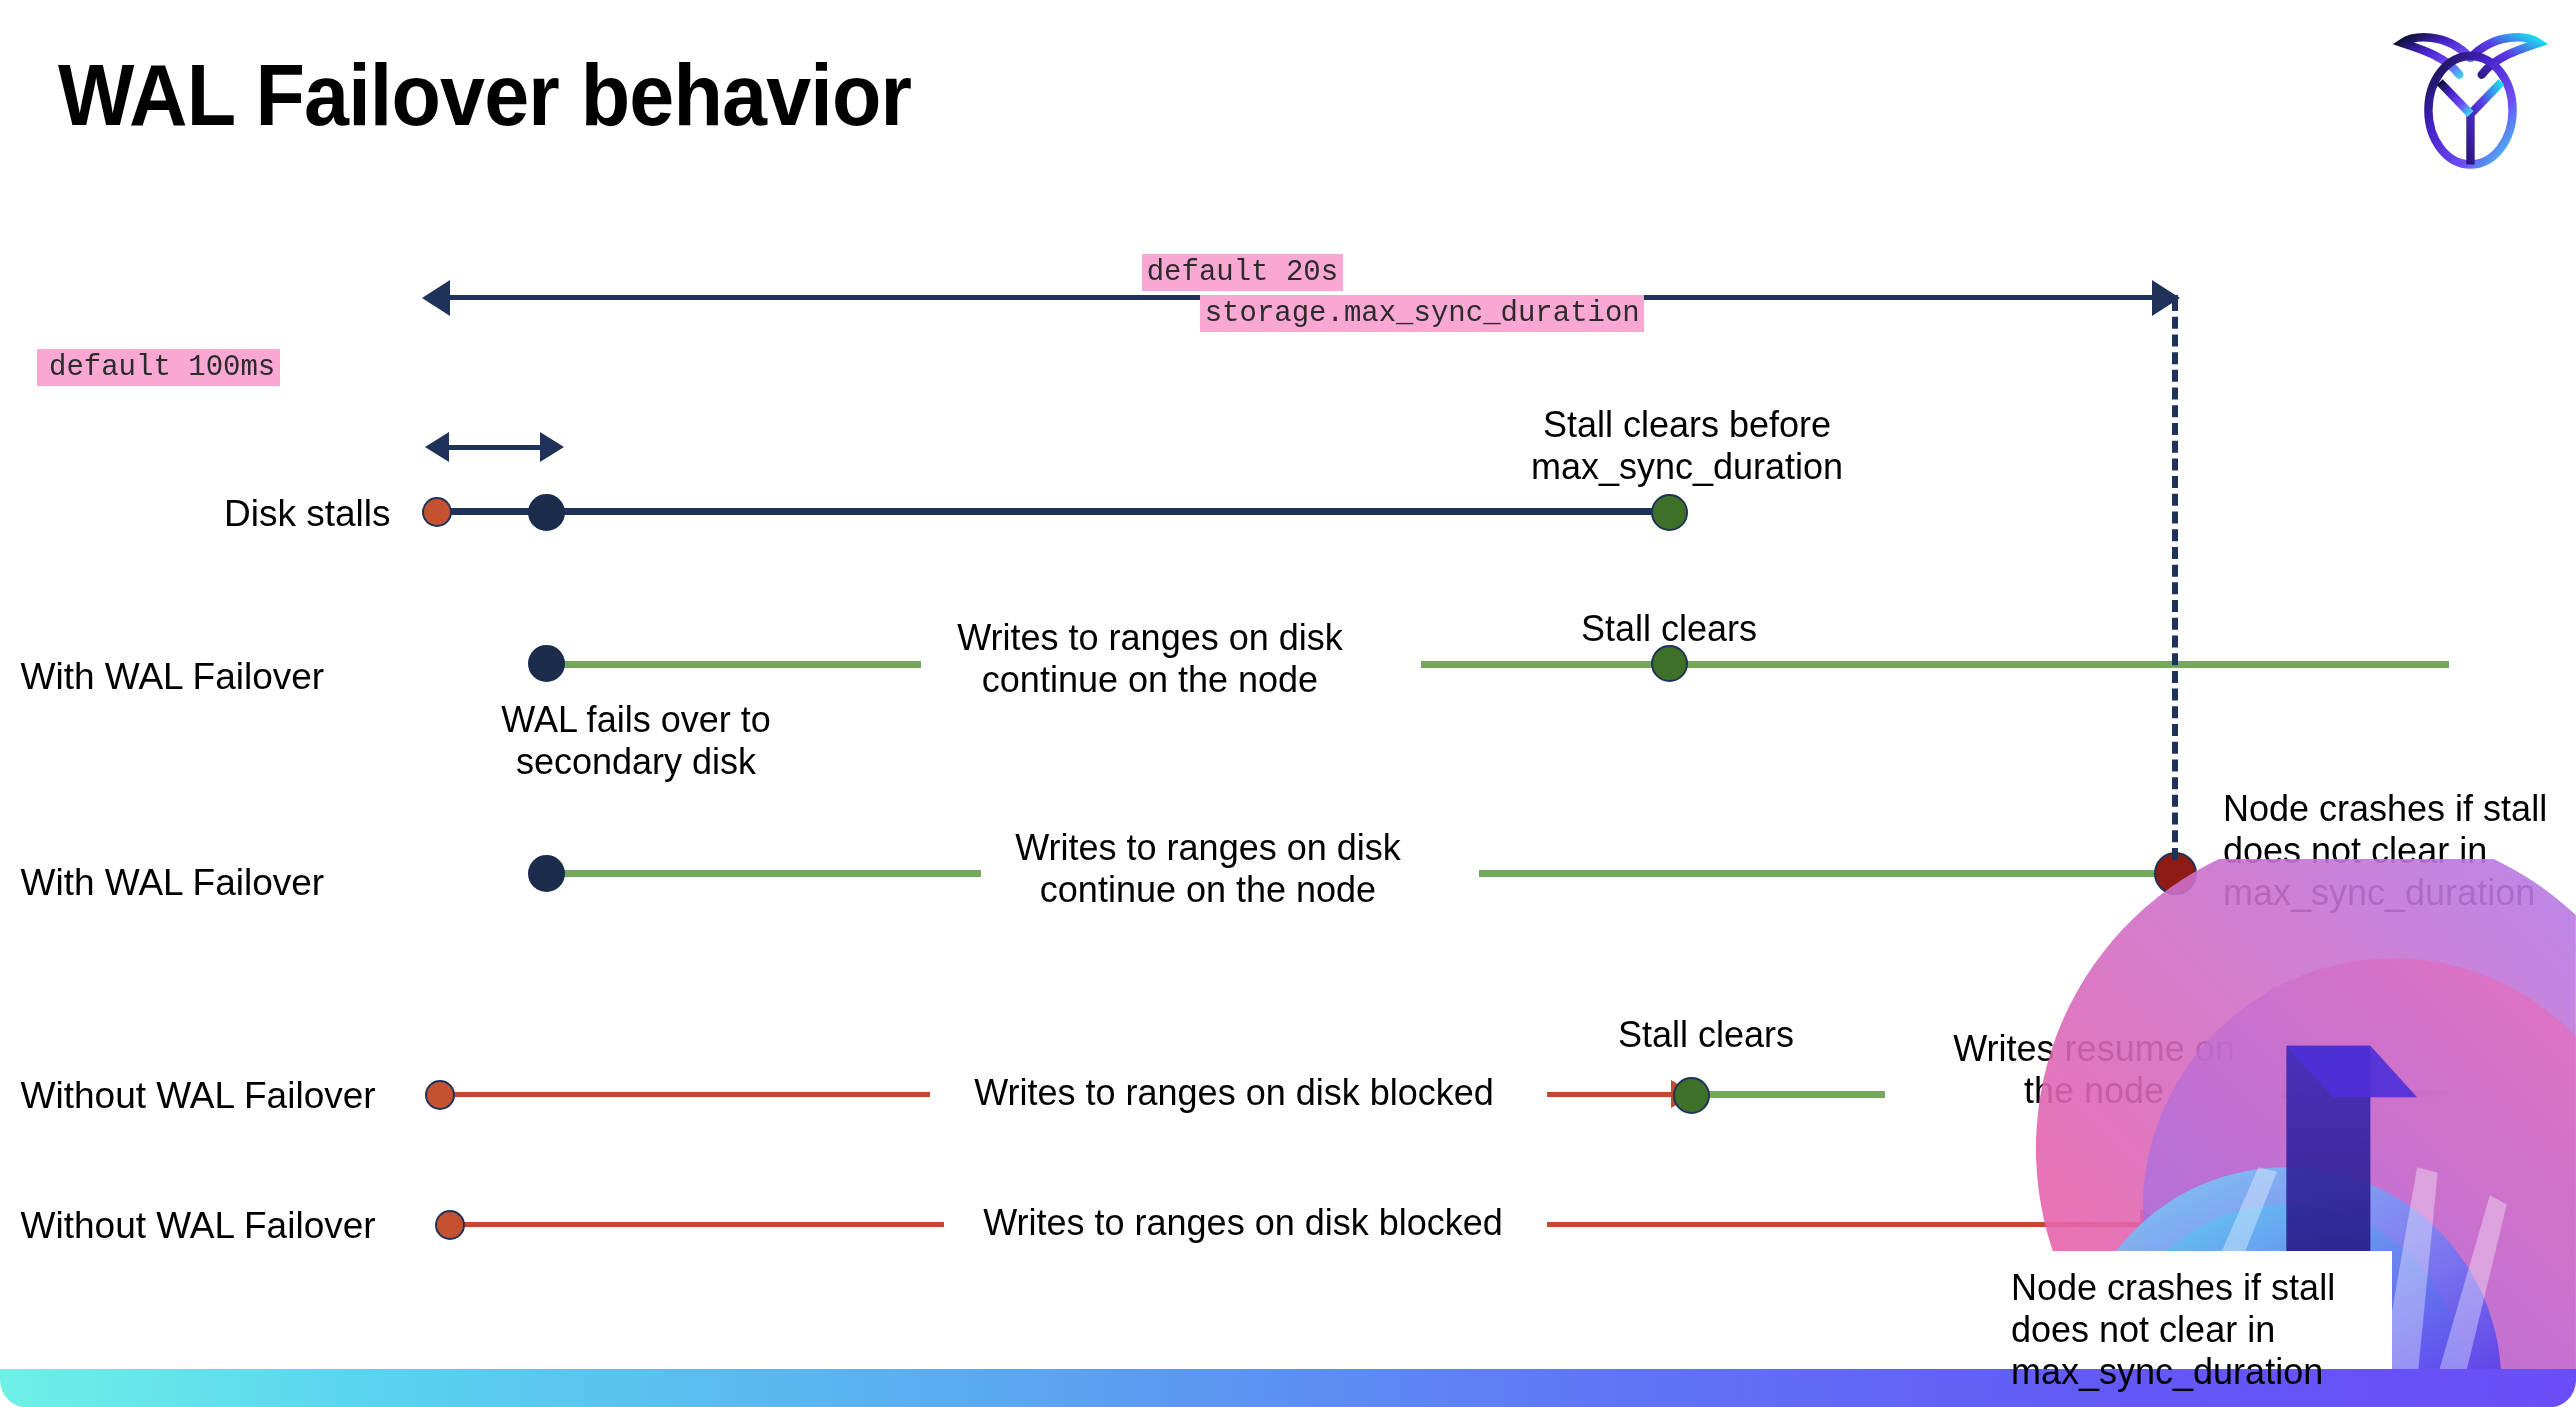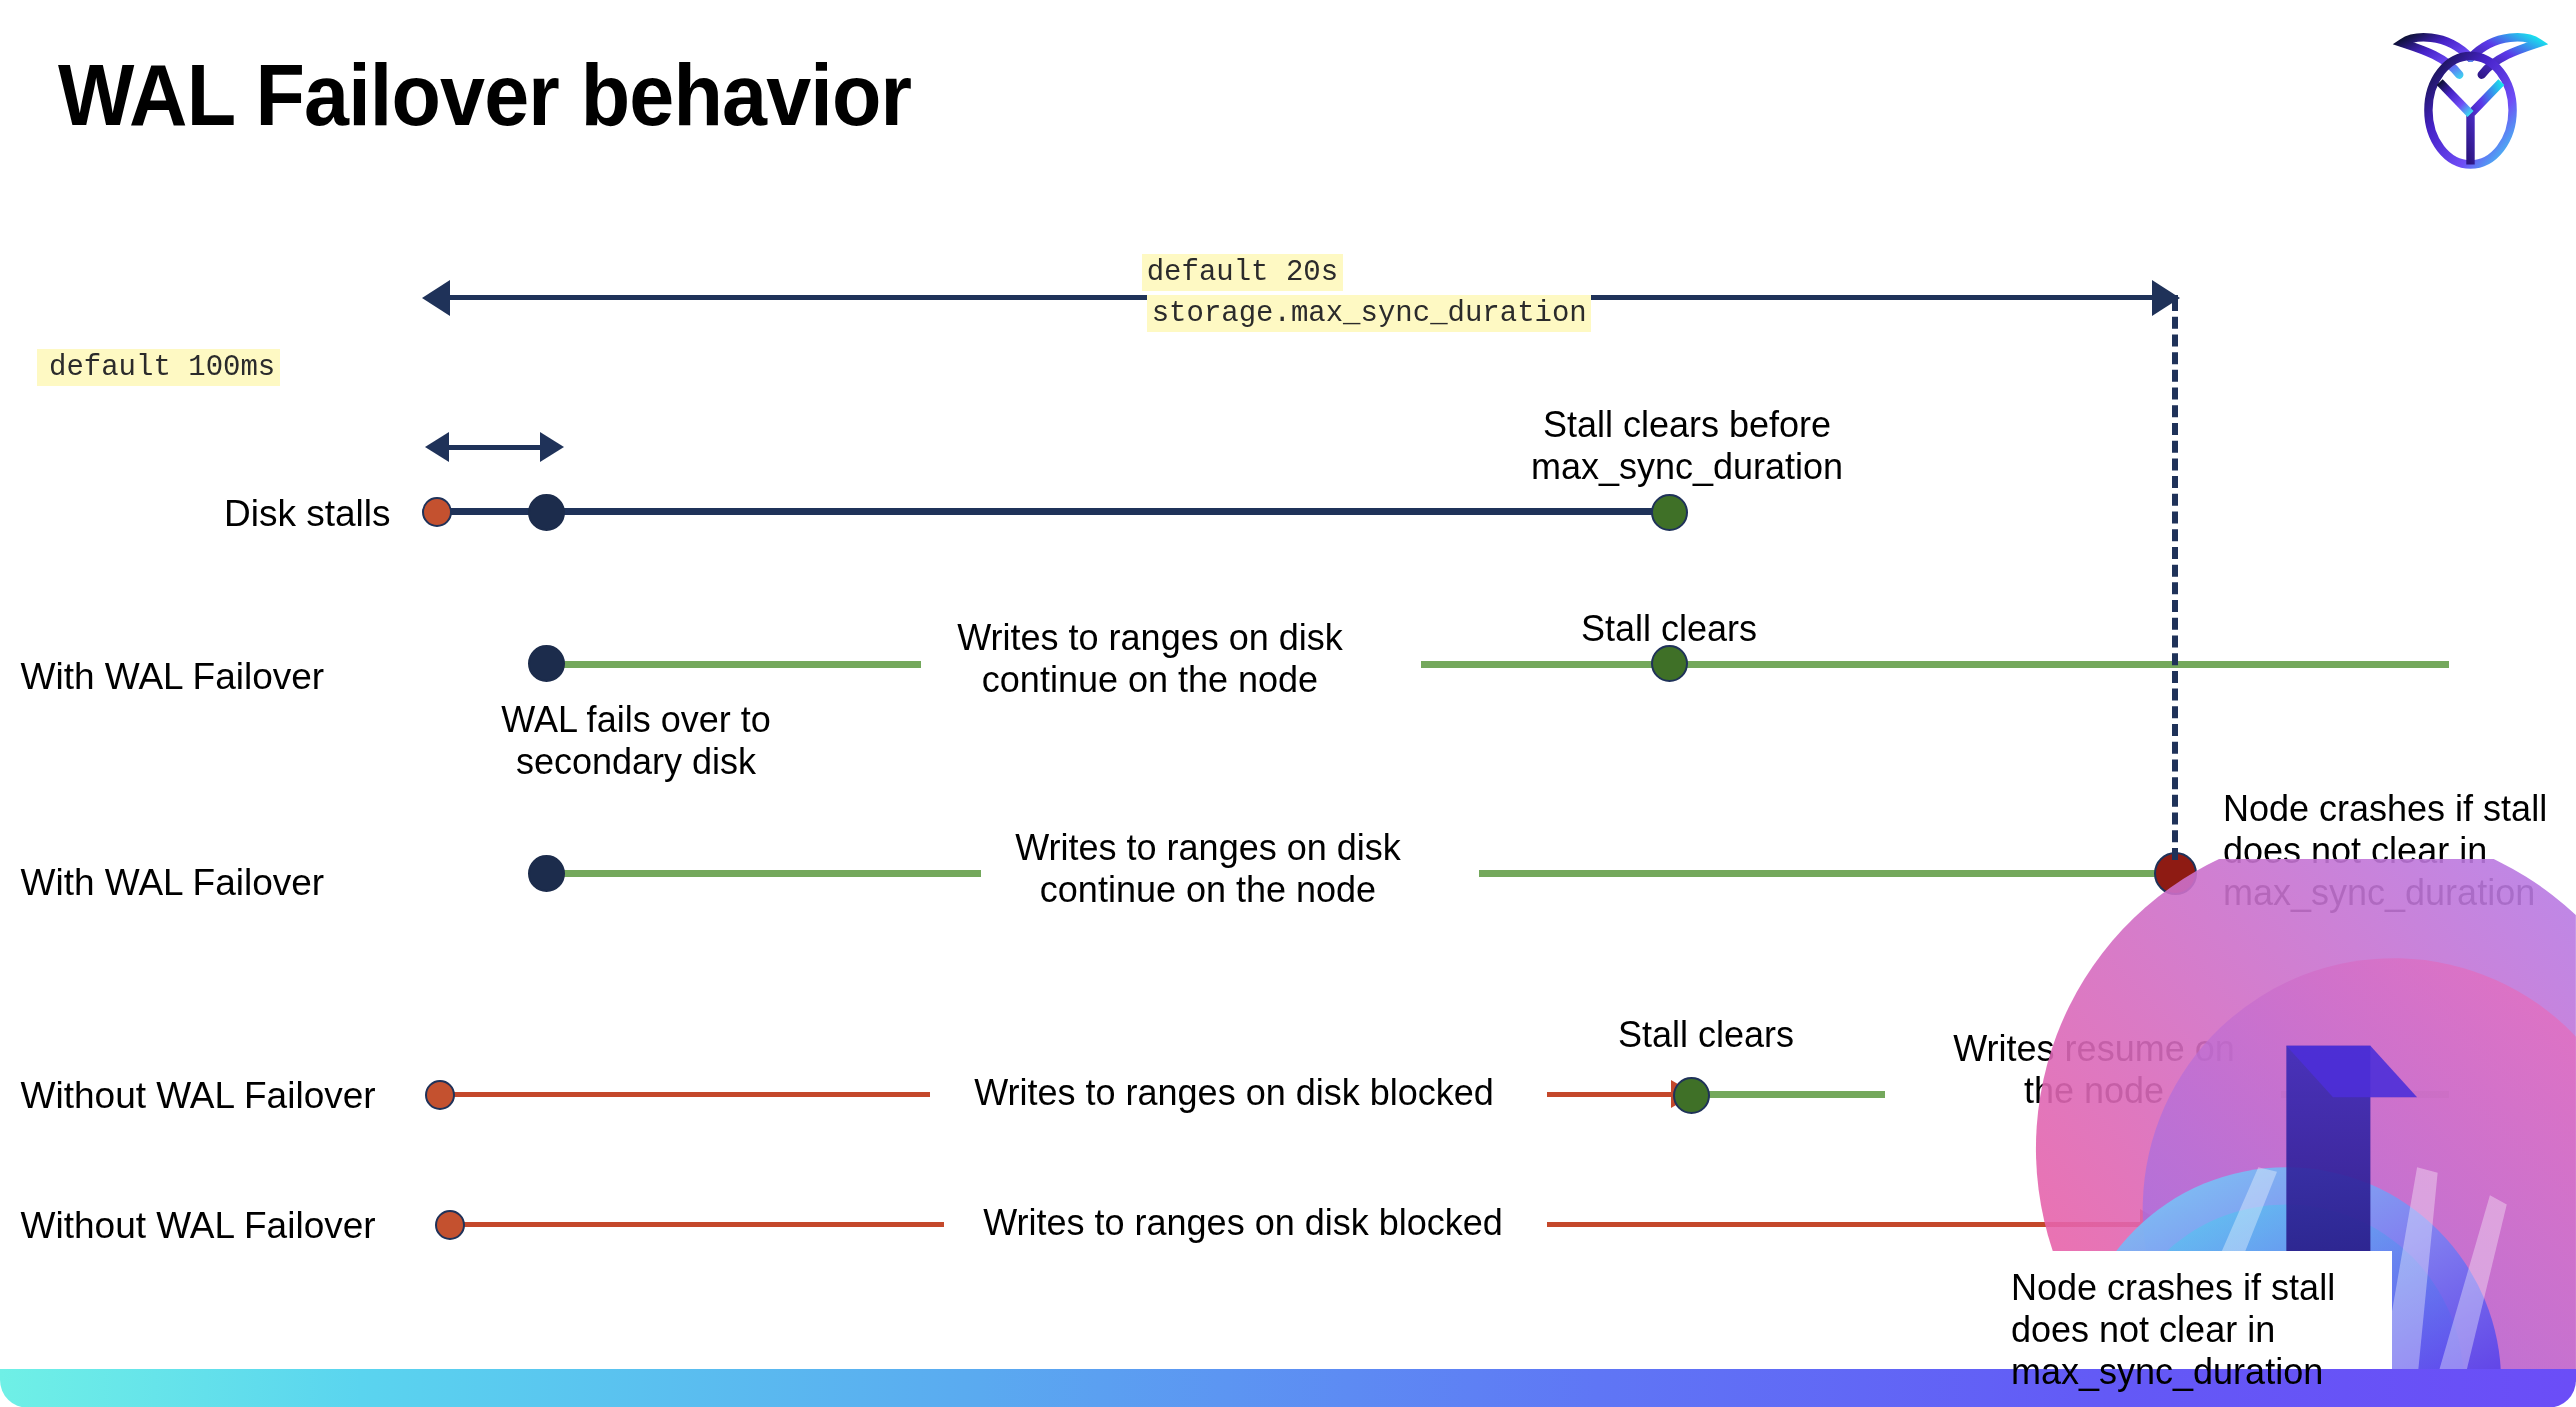--- a/index.html
+++ b/index.html
@@ -24,21 +24,21 @@
   #logo{position:absolute;left:2391px;top:24px;width:159px;height:150px;}
 
   
   .txt{position:absolute;color:#000000;font-size:36px;line-height:1.17;white-space:pre-line;}
   .txt.c{text-align:center;}
   .txt.l{text-align:left;}
   .row-label{position:absolute;font-size:37px;color:#000;white-space:nowrap;}
 
   
   .code{position:absolute;font-family:"Liberation Mono", monospace;
-        font-size:29px;color:#2b2b2b;background:#fef9c3;
+        font-size:29px;color:#2b2b2b;background:#f9a8d4;
         padding:1.9px 4.7px;white-space:nowrap;letter-spacing:0px;}
 
   
   .line{position:absolute;height:4.7px;}
   .navy{background:#1f3259;}
   .green{background:#74a85c;}
   .orange{background:#c4482b;}
   .line.thick{height:6.5px;}
 
   
@@ -94,21 +94,21 @@
       <path d="M85 150 L85 96 L118 62" fill="none" stroke="url(#lg2)" stroke-width="9"></path>
       <path d="M85 96 L52 62" fill="none" stroke="url(#lg1)" stroke-width="9"></path>
     </svg>
   </div>
 
   <div class="ah left" style="left:422px;top:280px;"></div>
   <div class="line navy" style="left:449px;top:295px;width:1729px;"></div>
   <div class="ah right" style="left:2152px;top:280px;"></div>
 
   <div class="code" style="left:1142px;top:254px;">default 20s</div>
-  <div class="code" style="left:1147px;top:295px;text-align:center;">storage.max_sync_duration</div>
+  <div class="code" style="left:1200px;top:295px;text-align:center;">storage.max_sync_duration</div>
 
   <div class="code" style="left:37px;top:349px;padding-left:12px;">default 100ms</div>
 
   <div class="ah sm-left" style="left:425px;top:432px;"></div>
   <div class="line navy" style="left:447px;top:445px;width:98px;"></div>
   <div class="ah sm-right" style="left:540px;top:432px;"></div>
 
   <div class="row-label" style="left:224px;top:493px;">Disk stalls</div>
   <div class="line navy thick" style="left:432px;top:508px;width:1243px;"></div>
   <div class="dot orange" style="left:422px;top:497px;width:30px;height:30px;"></div>

